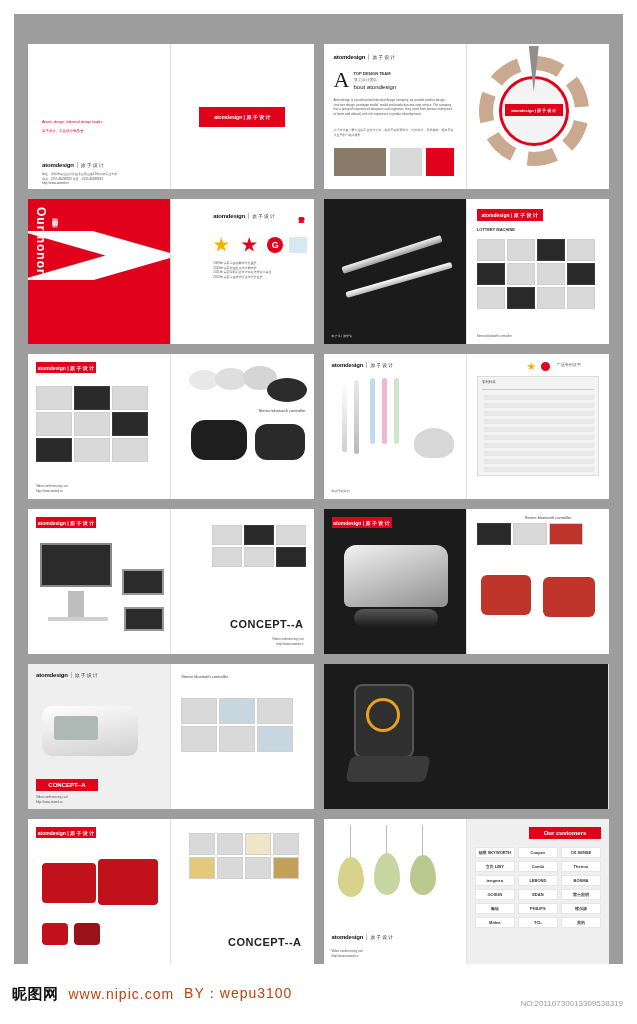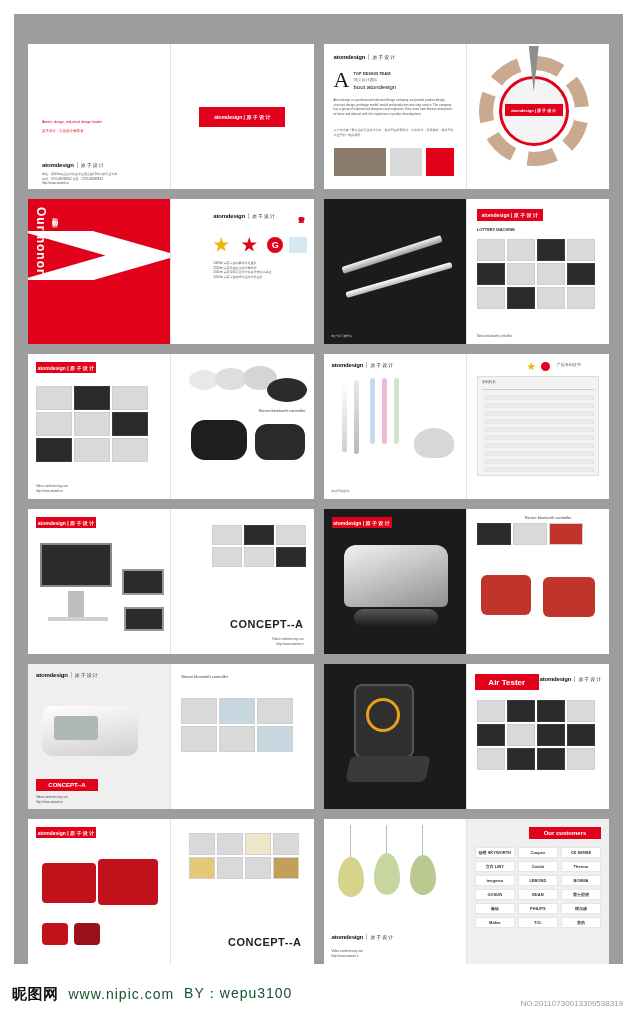--- a/index.html
+++ b/index.html
@@ -97,21 +97,21 @@
   .grid-thumbs { position:absolute; display:grid; gap:2px; }
 
   .footer-bar {
     position:absolute; left:0; bottom:0; width:637px; height:60px;
     background:#ffffff; display:flex; align-items:center;
   }
   .footer-left {
     font-size: 15px; font-weight: bold; color:#333; letter-spacing:0.5px;
     margin-left: 12px;
   }
-  .footer-mid { font-size: 14px; color:#14532d; margin-left:10px; letter-spacing:1px; }
+  .footer-mid { font-size: 14px; color:#c2410c; margin-left:10px; letter-spacing:1px; }
   .footer-right { font-size: 8px; color:#9a9a9a; position:absolute; right:14px; bottom:16px; }
   .nipic-red { color:#111; }
   .wbox { position:absolute; background:#fff; border:1px solid #ddd; }
   .gbox { position:absolute; background:#e8e8e8; }
   .redbar { position:absolute; background:#e2011a; }
 
   .customers-grid { position:absolute; display:grid; grid-template-columns: repeat(3, 1fr); gap:3px; }
   .cust { background:#ffffff; border:1px solid #e6e6e6; height:11px; display:flex; align-items:center; justify-content:center; font-size:4px; color:#333; font-weight:bold; }
   .moto { position:absolute; background:#c1121c; border-radius:4px; }
   .pendant { position:absolute; border-radius:50% 50% 50% 50% / 60% 60% 40% 40%; }
@@ -361,41 +361,20 @@
             <div class="thumb" style="position:relative;background:#c8d6e0;"></div>
           </div>
         </div>
       </div>
 
       <div class="spread">
         <div class="pg left dark">
           <div style="position:absolute;left:30px;top:20px;width:60px;height:74px;background:#2f2f2f;border:2px solid #555;border-radius:8px;"></div>
           <div style="position:absolute;left:42px;top:34px;width:34px;height:34px;border-radius:50%;border:3px solid #e8a21a;"></div>
           <div style="position:absolute;left:24px;top:92px;width:80px;height:26px;background:#3a3a3a;border-radius:6px;transform:skewX(-12deg);"></div>
-        </div>
-        <div class="pg white">
-          <div class="redbox" style="position:absolute;left:8px;top:10px;width:64px;height:16px;font-size:8px;">Air Tester</div>
-          <div class="logo" style="position:absolute;right:8px;top:12px;">
-            <span>atomdesign</span>
-            <span class="cn">原 子 设 计</span>
-          </div>
-          <div class="grid-thumbs" style="left:10px;top:36px;grid-template-columns:repeat(4,28px);grid-auto-rows:22px;">
-            <div class="thumb" style="position:relative;"></div>
-            <div class="thumb dk" style="position:relative;"></div>
-            <div class="thumb dk" style="position:relative;"></div>
-            <div class="thumb" style="position:relative;"></div>
-            <div class="thumb dk" style="position:relative;"></div>
-            <div class="thumb" style="position:relative;"></div>
-            <div class="thumb dk" style="position:relative;"></div>
-            <div class="thumb dk" style="position:relative;"></div>
-            <div class="thumb" style="position:relative;"></div>
-            <div class="thumb dk" style="position:relative;"></div>
-            <div class="thumb dk" style="position:relative;"></div>
-            <div class="thumb" style="position:relative;"></div>
-          </div>
         </div>
       </div>
     </div>
 
     <div class="row">
 
       <div class="spread">
         <div class="pg left white">
           <div class="redbox" style="position:absolute;left:8px;top:8px;width:60px;height:11px;">atomdesign | 原 子 设 计</div>
           <div class="moto" style="left:14px;top:44px;width:54px;height:40px;"></div>

